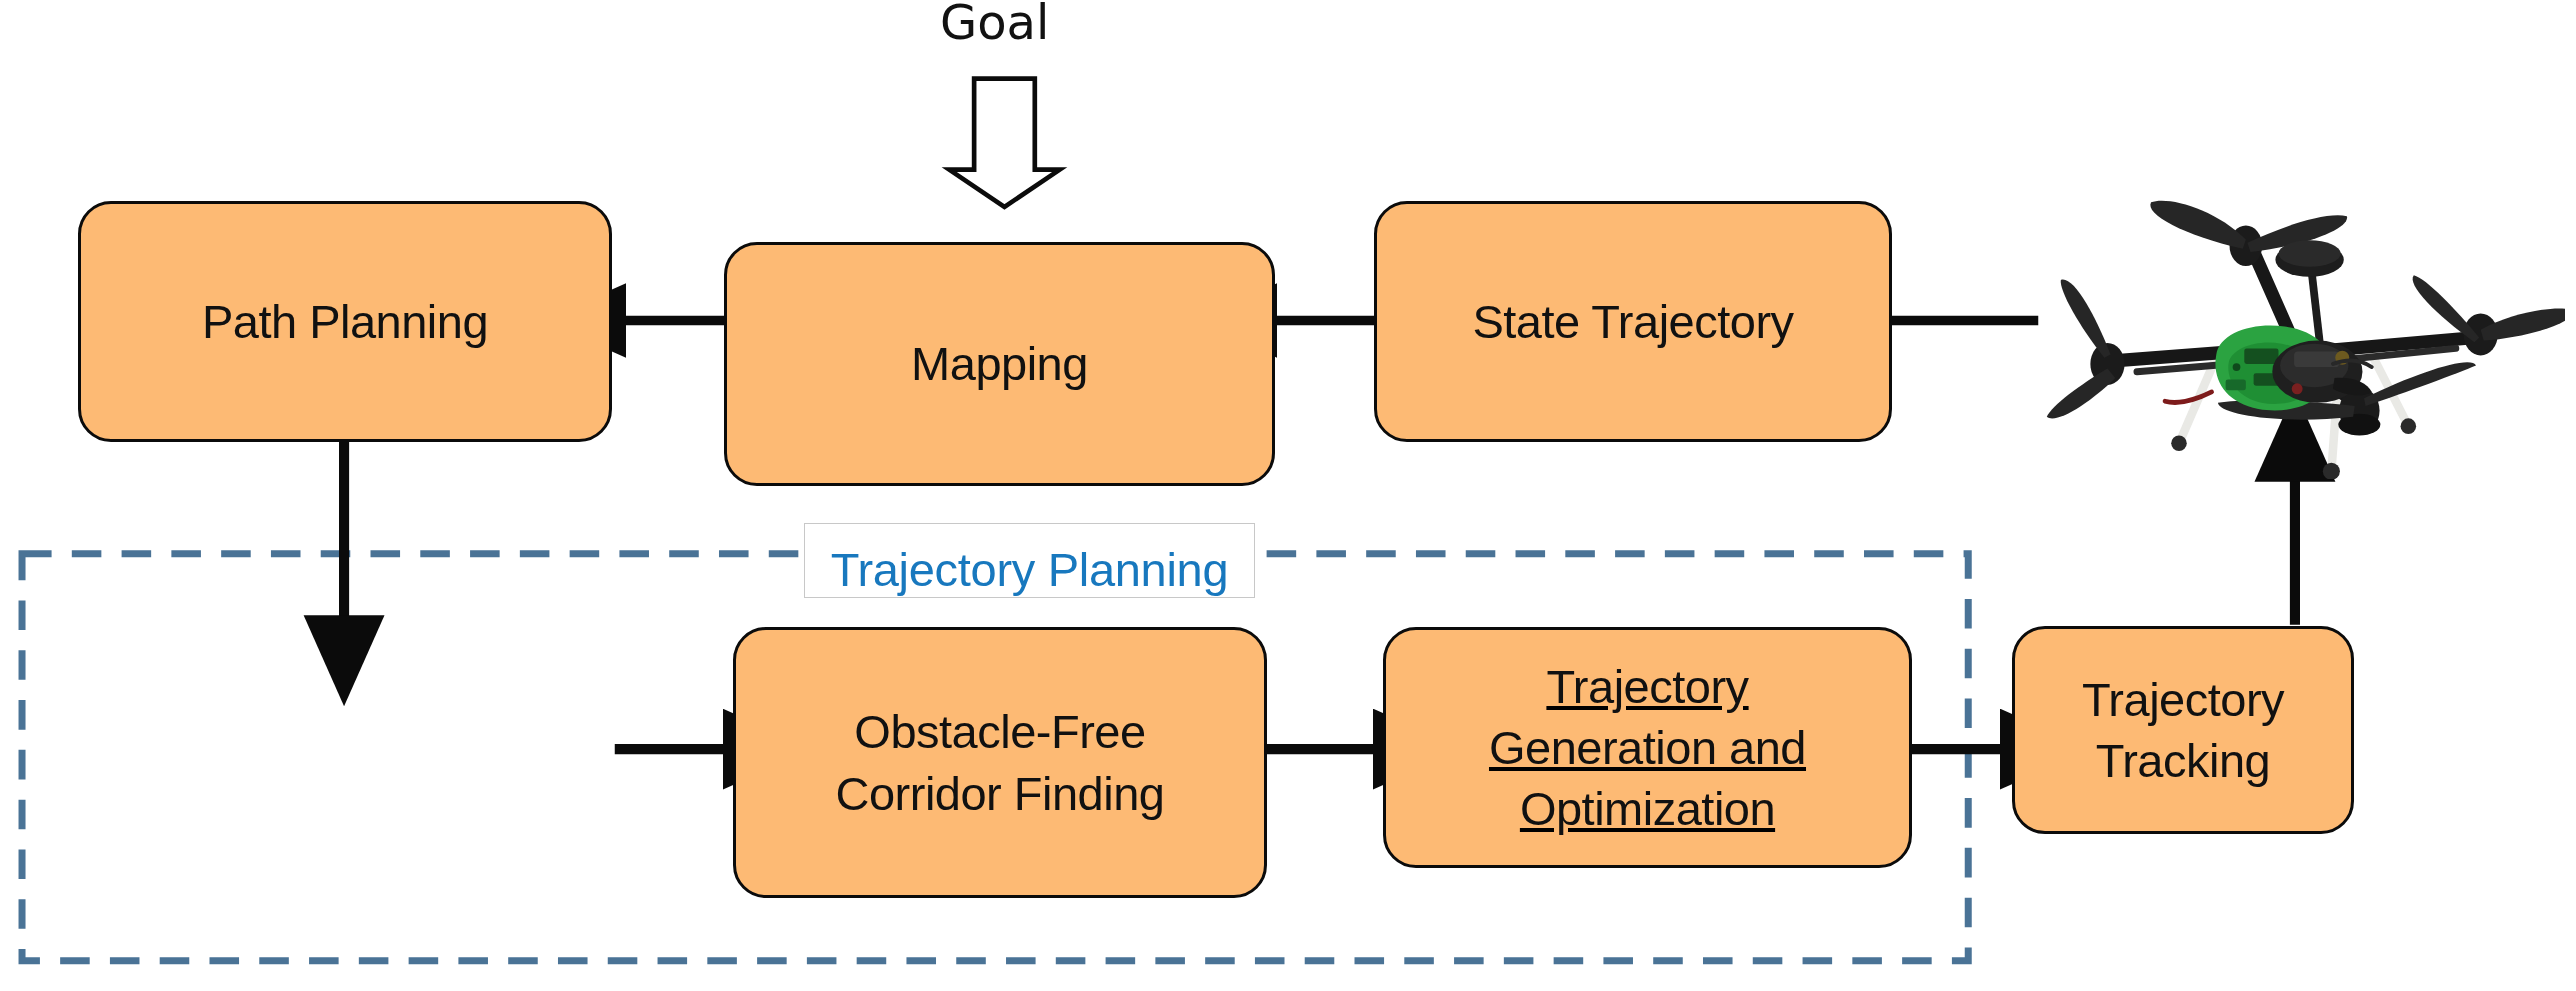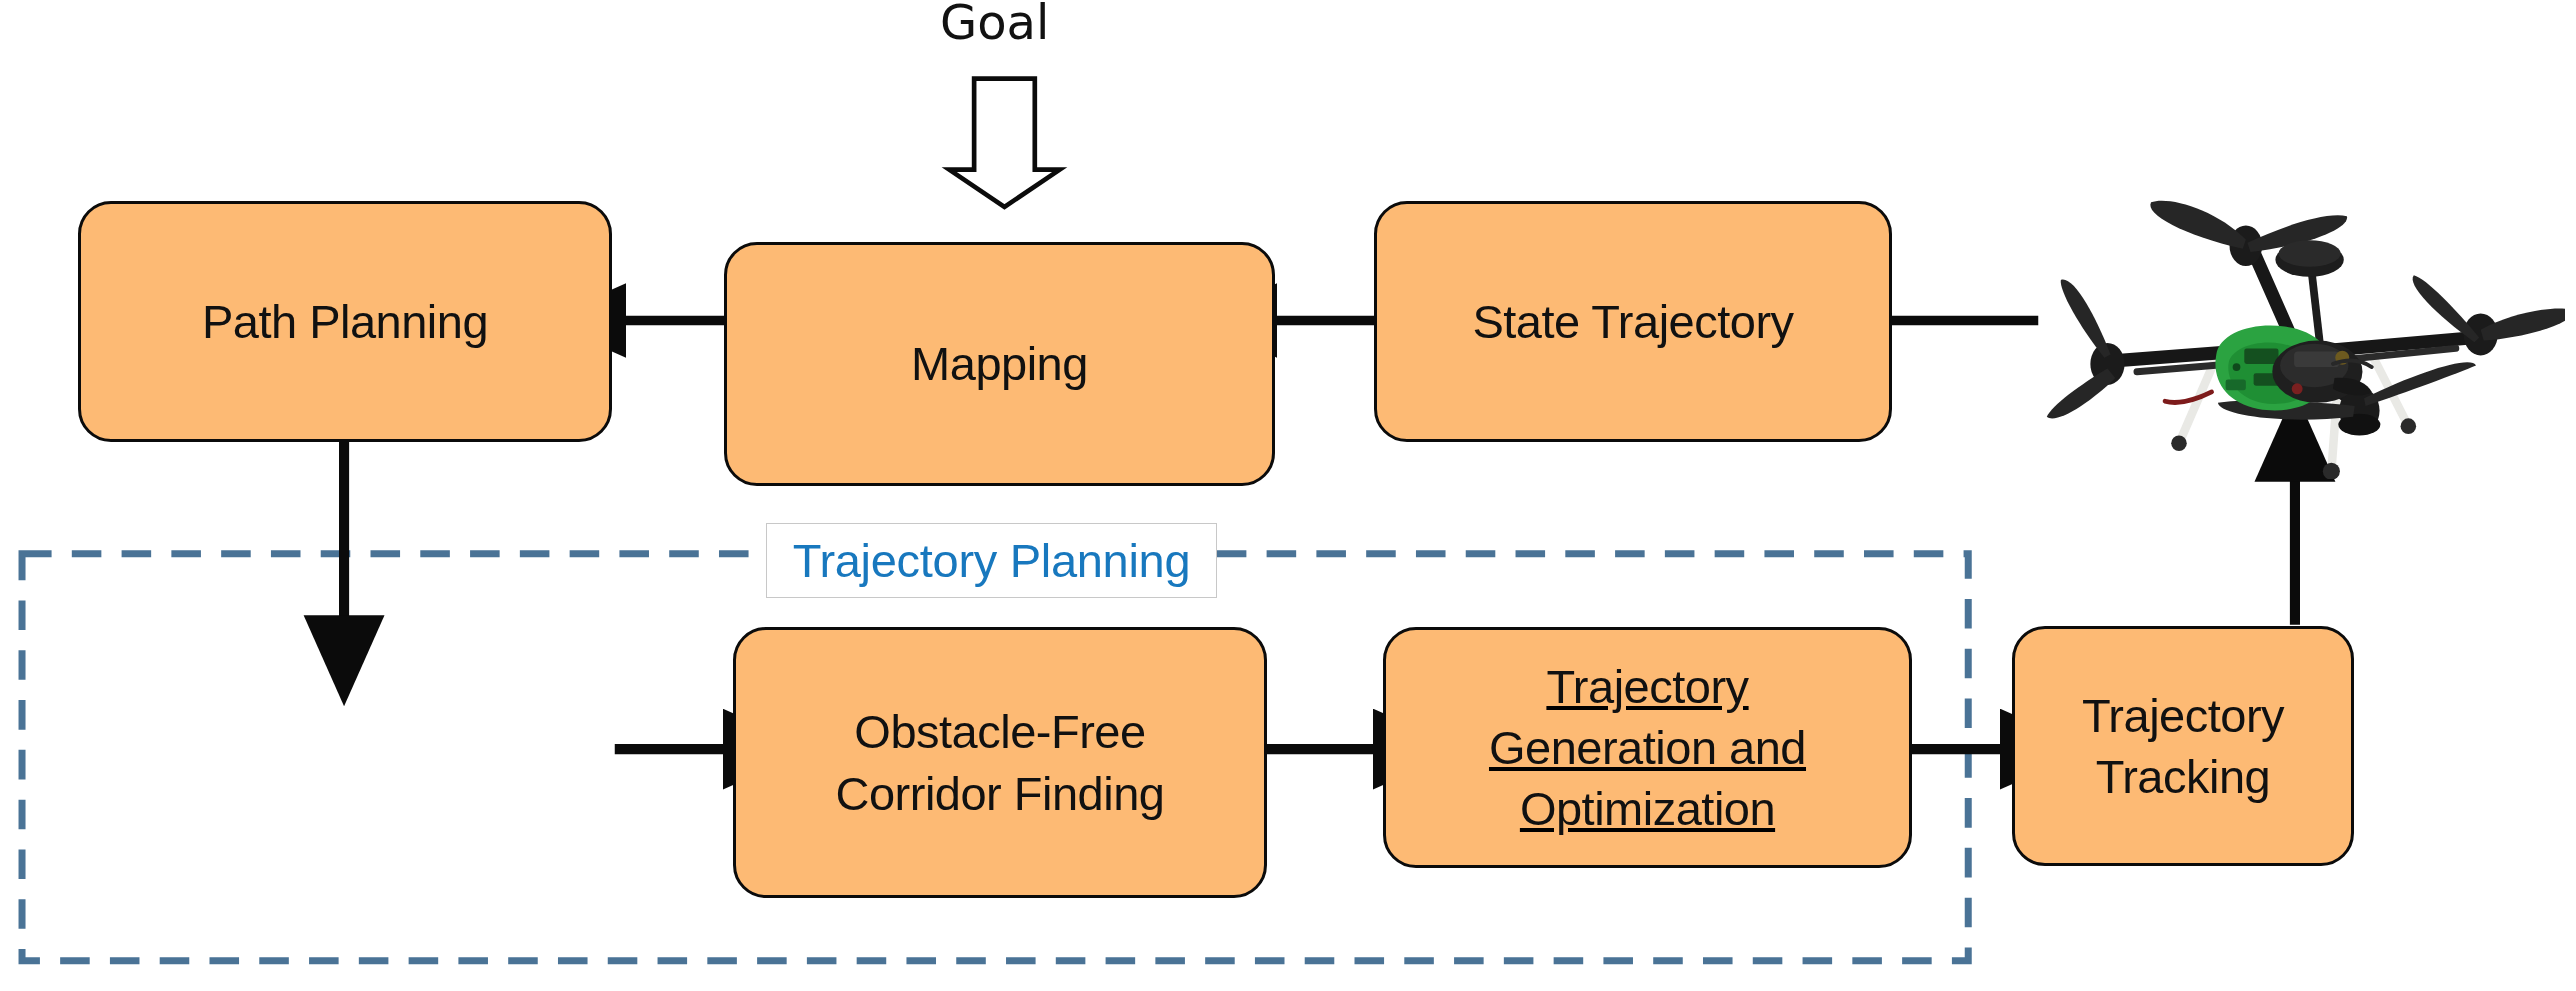--- a/index.html
+++ b/index.html
@@ -53,23 +53,24 @@
     color: #121212;
     z-index: 6;
     white-space: nowrap;
   }
   .group-title {
     position: absolute;
     box-sizing: border-box;
     background: #ffffff;
     border: 1.6px solid #c8c8c8;
     display: flex;
-    align-items: center;
+    align-items: flex-end;
     justify-content: center;
     z-index: 7;
+    margin-left: 38px;
   }
   .group-title span {
     font-family: "Liberation Sans", "DejaVu Sans", sans-serif;
     font-size: 47px;
     color: #1878be;
     letter-spacing: -0.3px;
     white-space: nowrap;
   }
   .drone-wrap {
     position: absolute;
@@ -132,21 +133,21 @@
     <span class="node-label">Obstacle-Free
 Corridor Finding</span>
   </div>
 
   <div class="node-box" style="left:1383px; top:627px; width:529px; height:241px;text-decoration:underline;">
     <span class="node-label">Trajectory
 Generation and
 Optimization</span>
   </div>
 
-  <div class="node-box" style="left:2012px; top:626px; width:342px; height:240px;">
+  <div class="node-box" style="left:2012px; top:626px; width:342px; height:208px;">
     <span class="node-label">Trajectory Tracking</span>
   </div>
 
   <div class="drone-wrap" style="left:2020px; top:168px; width:545px; height:311px;">
     <svg viewBox="0 0 700 400" width="545" height="311">
       <g>
         <line x1="250" y1="248" x2="205" y2="352" stroke="#e9e9e5" stroke-width="11" stroke-linecap="round"></line>
         <circle cx="204" cy="354" r="10" fill="#2a2a2a"></circle>
         <line x1="448" y1="232" x2="498" y2="330" stroke="#e9e9e5" stroke-width="11" stroke-linecap="round"></line>
         <circle cx="499" cy="332" r="10" fill="#2a2a2a"></circle>

